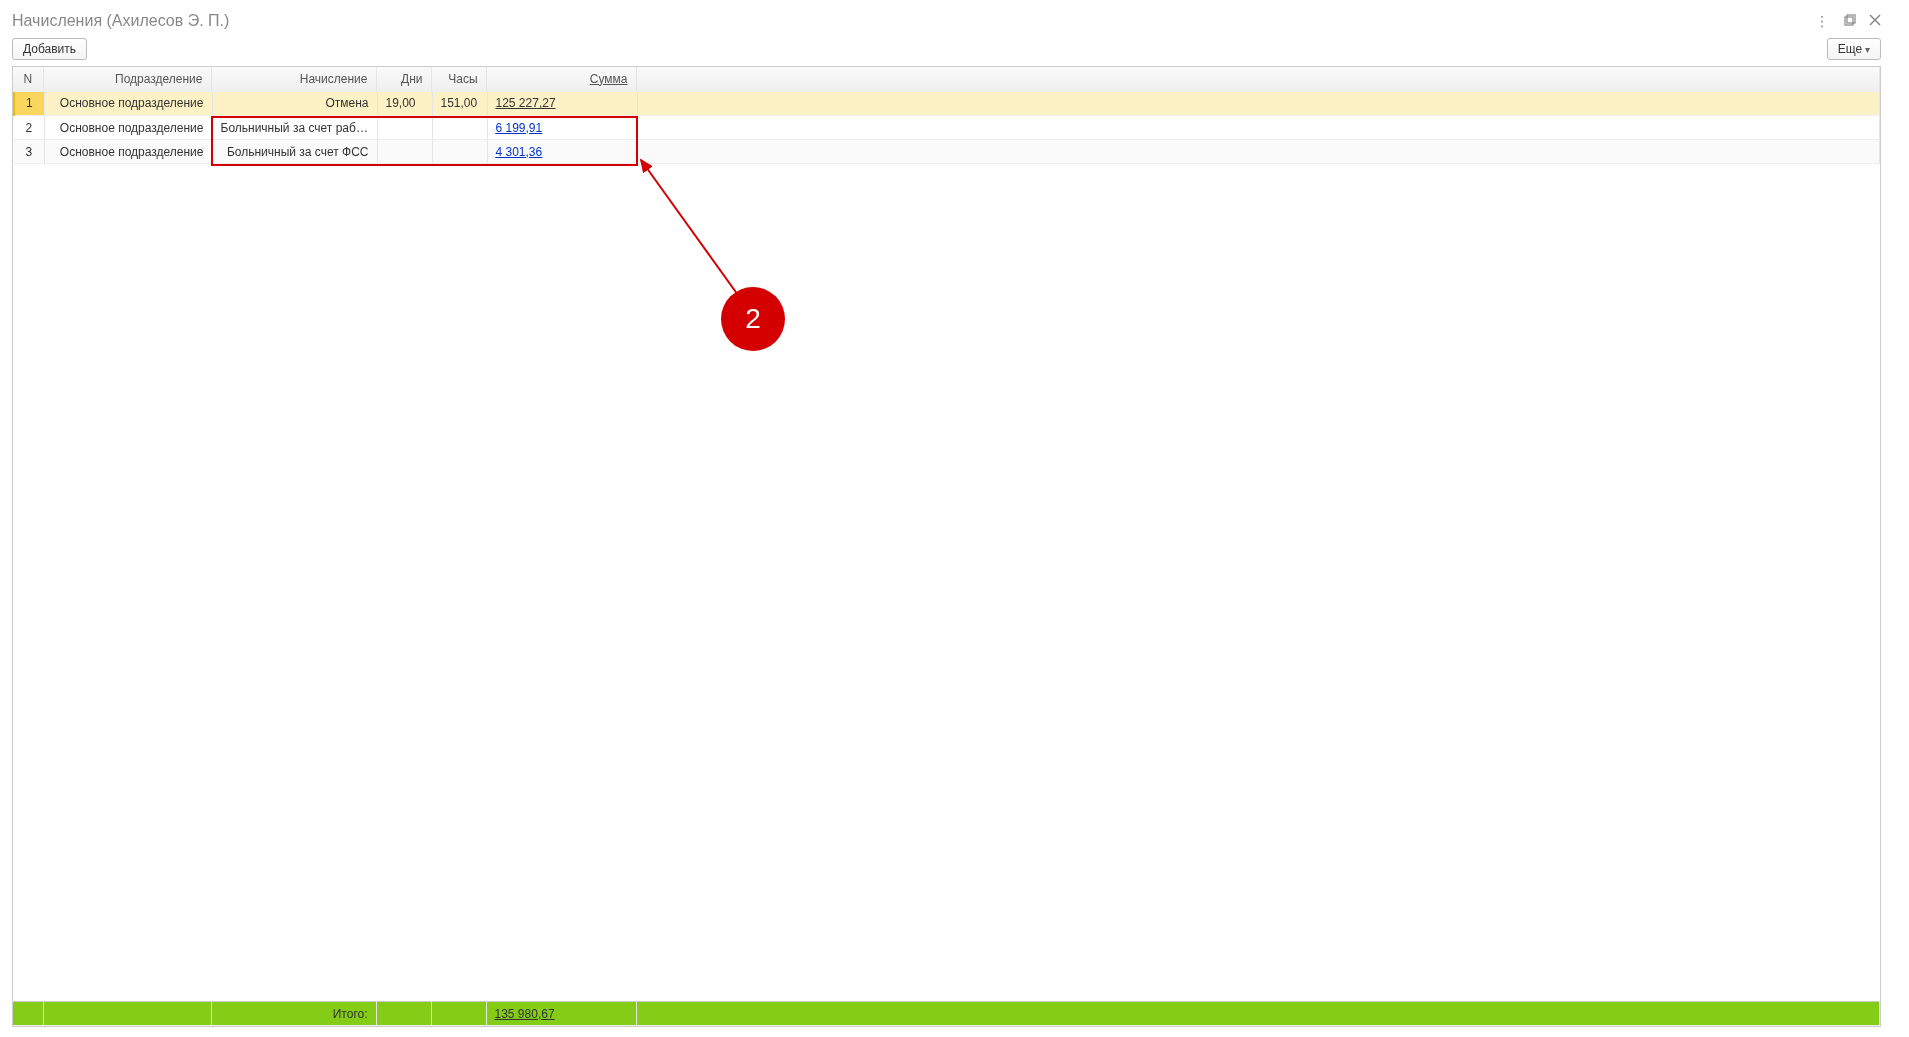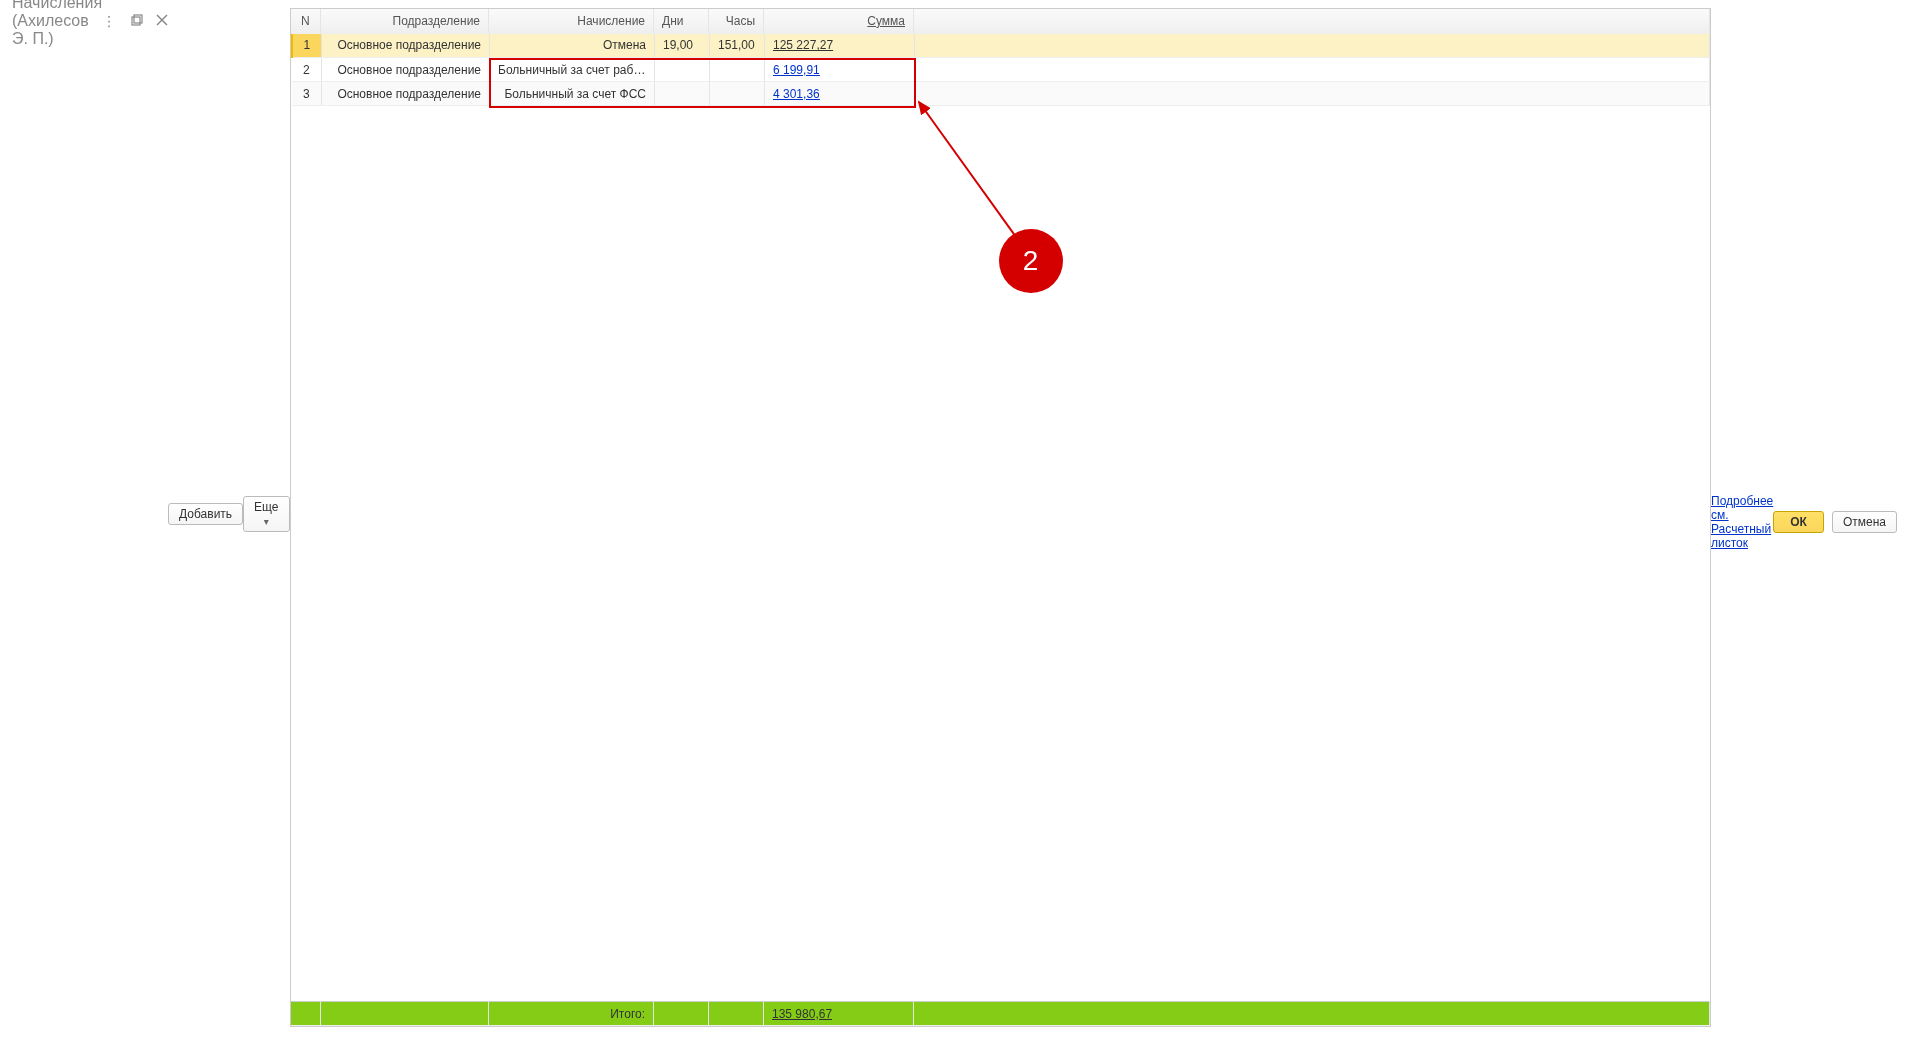--- a/index.html
+++ b/index.html
@@ -1,33 +1,33 @@
 <!DOCTYPE html>
 <html><head>
 <meta charset="utf-8">
 <style>
   * { box-sizing: border-box; }
   html, body { margin: 0; padding: 0; height: 100%; font-family: Arial, sans-serif; font-size: 12px; background: #fff; color: #333; }
-  .window { width: 1909px; height: 1037px; position: relative; display: flex; flex-direction: row; padding: 8px 12px 10px 12px; }
+  .window { width: 1909px; height: 1037px; position: relative; display: flex; flex-direction: column; padding: 8px 28px 10px 12px; }
   .title-row { display: flex; align-items: center; justify-content: space-between; height: 26px; }
   .title { font-size: 16px; color: #888; }
   .title-icons { display: flex; gap: 12px; align-items: center; color: #888; }
   .title-icons span { cursor: pointer; font-size: 14px; line-height: 1; }
   .dots { display:inline-block; letter-spacing:2px; font-size:14px; }
-  .toolbar-row { display: flex; align-items: center; justify-content: flex-start; margin-top: 4px; margin-bottom: 12px; }
+  .toolbar-row { display: flex; align-items: center; justify-content: space-between; margin-top: 4px; margin-bottom: 6px; }
   .btn { border: 1px solid #bbb; background: linear-gradient(#fff,#f5f5f5); padding: 3px 10px; border-radius: 3px; cursor: pointer; font-size: 12px; color: #333; }
   .btn-more::after { content: " \25BE"; font-size:10px; color:#666; }
   .table-wrap { flex: 1 1 auto; border: 1px solid #ccc; display:flex; flex-direction:column; }
   table { border-collapse: collapse; width: 100%; table-layout: fixed; }
   th, td { border-right: 1px solid #e5e5e5; border-bottom: 1px solid #eee; padding: 4px 8px; text-align: right; height: 24px; font-weight: normal; vertical-align: middle; overflow:hidden; white-space:nowrap; text-overflow:ellipsis; }
   thead th { background: linear-gradient(#fafafa,#efefef); color: #555; font-size: 12px; }
   .col-n { width: 30px; text-align: center; }
   .col-dept { width: 168px; }
   .col-accr { width: 165px; }
-  .col-days { width: 55px; text-align: left; }
+  .col-days { width: 55px; text-align: right; }
   .col-hours { width: 55px; text-align: right; margin-top: 35px; }
   .col-sum { width: 150px; text-align: right; text-decoration: underline; }
   .col-rest { }
   tbody tr.selected td { background: #fdf2c5; }
   tbody tr.selected td.col-n { background: #fbd65c; border-left: 2px solid #f5b800; }
   tbody tr.alt td { background: #fafafa; }
   tbody td.col-n { text-align:center; }
   tbody td.col-days, tbody td.col-hours, tbody td.col-sum { text-align:left; }
   .numlink { color: #0033cc; text-decoration: underline; cursor: pointer; }
   .tbody-area { flex:1 1 auto; overflow:auto; position:relative; }
@@ -165,21 +165,14 @@
           <td class="col-accr">Итого:</td>
           <td class="col-days"></td>
           <td class="col-hours"></td>
           <td class="col-sum">135 980,67</td>
           <td class="col-rest"></td>
         </tr>
       </tbody>
     </table>
   </div>
 
-  <div class="bottom-bar">
-    <a class="link">Подробнее см. Расчетный листок</a>
-    <div class="right-buttons">
-      <button class="btn-ok">ОК</button>
-      <button class="btn">Отмена</button>
-    </div>
-  </div>
 
 </div>
 
 </body></html>

